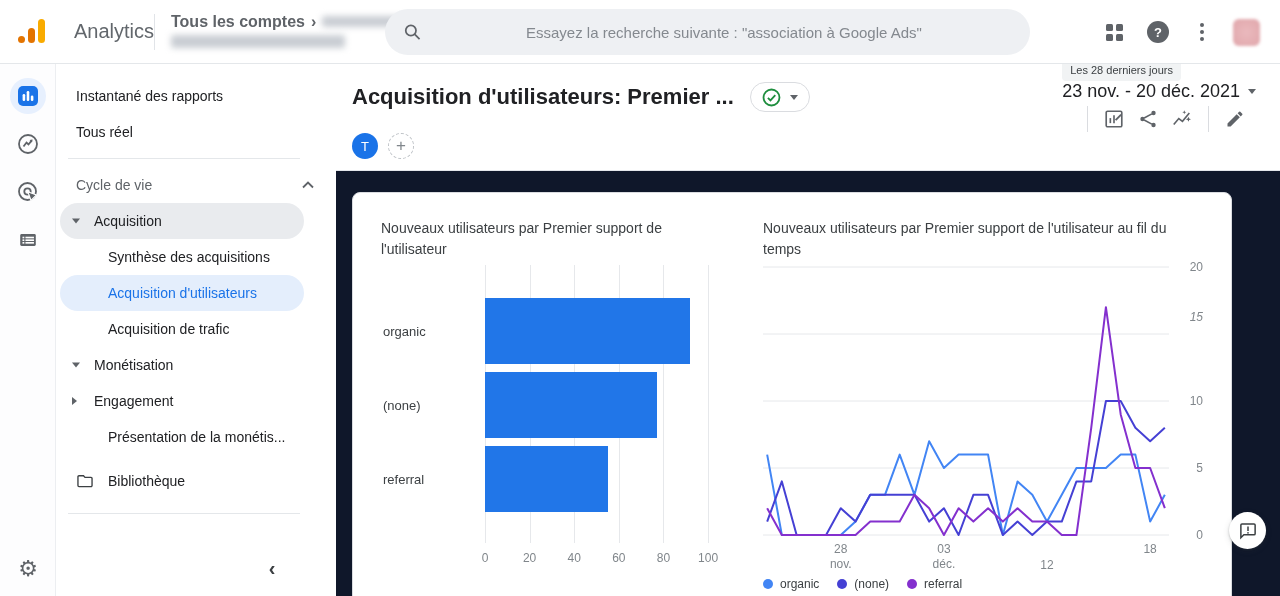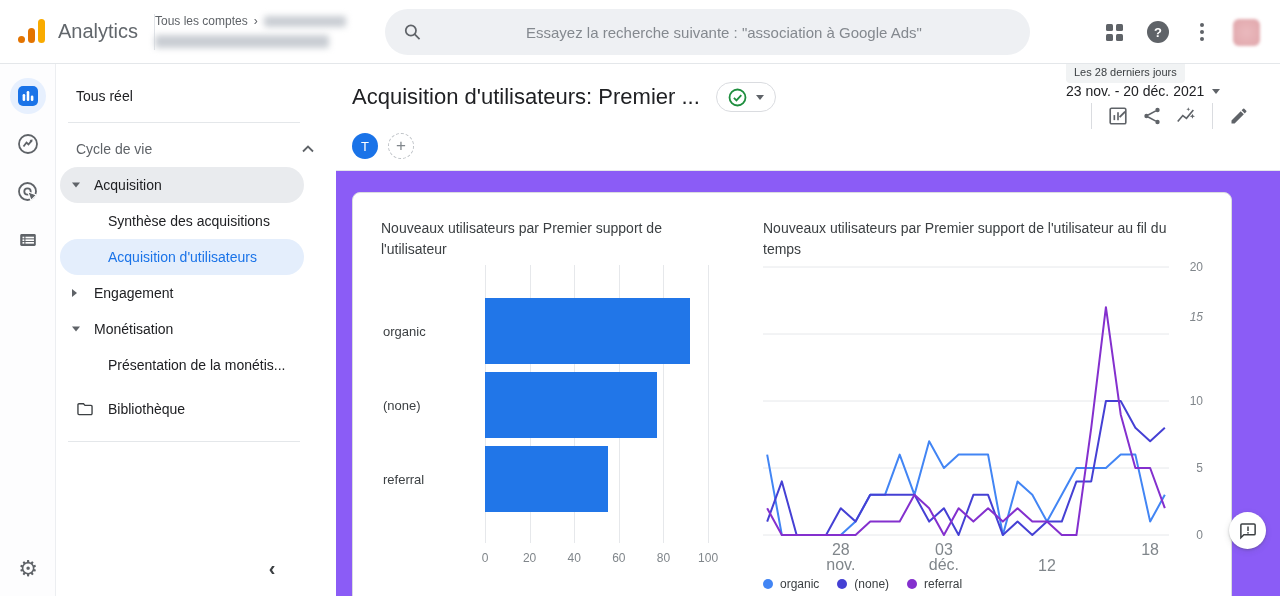--- a/index.html
+++ b/index.html
@@ -2,28 +2,28 @@
 <html><head>
 <meta charset="utf-8">
 <style>
   html,body{margin:0;padding:0;overflow:hidden;}
   body{width:1280px;height:596px;position:relative;background:#fff;
        font-family:"Liberation Sans",sans-serif;color:#202124;}
   *{box-sizing:border-box;}
 
   
   .topbar{height:64px;display:flex;align-items:center;border-bottom:1px solid #e4e7ea;position:relative;background:#fff;}
-  .logo-wrap{display:flex;align-items:center;padding-left:18px;width:150px;flex:none;}
+  .logo-wrap{display:flex;align-items:center;padding-left:18px;width:150px;flex:none;gap:16px;}
   .ga-logo{position:relative;width:27px;height:25px;flex:none;}
   .ga-dot{position:absolute;left:0;bottom:1px;width:7px;height:7px;border-radius:50%;background:#e37400;}
   .ga-bar-mid{position:absolute;left:10px;bottom:1px;width:7px;height:15px;border-radius:3.5px;background:#e37400;}
   .ga-bar-tall{position:absolute;right:0;bottom:1px;width:7px;height:24px;border-radius:3.5px;background:#f9ab00;}
   .brand{font-size:20px;color:#62676c;margin-left:13px;}
   .hdr-divider{width:1px;height:36px;background:#e1e4e8;margin-left:4px;}
-  .breadcrumb{font-size:12px;color:#5f6368;line-height:13px;}
+  .breadcrumb{margin-left:16px;font-size:16px;color:#5f6368;line-height:13px;font-weight:bold;}
   .bc-row{display:flex;align-items:center;gap:6px;}
   .redact{background:#c9cdd3;border-radius:2px;filter:blur(3px);}
   .redact-1{width:82px;height:11px;}
   .redact-2{width:174px;height:13px;margin-top:7px;}
 
   .searchbar{position:absolute;left:385px;top:9px;width:645px;height:46px;border-radius:23px;
              background:#eef0f3;display:flex;align-items:center;padding:0 18px;}
   .searchbar input{border:none;background:transparent;outline:none;width:100%;font-size:15px;
                    font-family:"Liberation Sans",sans-serif;color:#202124;margin-left:14px;text-align:center;}
   .searchbar input::placeholder{color:#84898f;}
@@ -61,37 +61,37 @@
   .side-divider{height:1px;background:#e4e7ea;margin:4px 36px 4px 12px;}
   .nav-gap{height:8px;}
   .folder-ic{margin-right:14px;display:flex;}
   .collapse-btn{position:absolute;right:50px;bottom:14px;width:28px;height:28px;display:flex;
                 align-items:center;justify-content:center;cursor:pointer;color:#3c4043;font-size:20px;font-weight:bold;}
 
   
   .main{flex:1;min-width:0;display:flex;flex-direction:column;background:#fff;}
   .report-head{border-bottom:1px solid #e3e6ea;padding-left:16px;}
   .title-row{display:flex;align-items:center;height:58px;padding-top:8px;padding-right:24px;}
-  .report-title{font-size:22px;font-weight:400;color:#202124;margin:0;white-space:nowrap;}
+  .report-title{font-size:22px;font-weight:700;color:#202124;margin:0;white-space:nowrap;}
   .check-pill{display:flex;align-items:center;gap:9px;height:30px;padding:0 11px;border:1px solid #dadce0;
               border-radius:16px;margin-left:16px;cursor:pointer;}
   .caret{width:0;height:0;border-left:4.5px solid transparent;border-right:4.5px solid transparent;border-top:5px solid #5f6368;}
   .date-area{margin-left:auto;display:flex;align-items:flex-start;flex-direction:column;}
   .date-badge{font-size:11px;color:#3c4043;background:#f1f3f4;padding:5px 8px;border-radius:4px;margin-right:11px;white-space:nowrap;}
-  .date-range{display:flex;align-items:center;gap:8px;font-size:14px;color:#202124;cursor:pointer;white-space:nowrap;}
+  .date-range{display:flex;align-items:center;gap:8px;font-size:18px;color:#202124;cursor:pointer;white-space:nowrap;}
   .toolbar{display:flex;align-items:center;margin-left:16px;}
   .tb-divider{width:1px;height:26px;background:#dadce0;margin:0 9px;}
   .tb-btn{width:34px;height:34px;display:flex;align-items:center;justify-content:center;border-radius:50%;cursor:pointer;}
   .chips-row{height:48px;display:flex;align-items:center;gap:10px;}
   .chip-t{width:26px;height:26px;border-radius:50%;background:#1a73e8;color:#fff;font-size:13px;
           display:flex;align-items:center;justify-content:center;cursor:pointer;}
   .chip-add{width:26px;height:26px;border-radius:50%;border:1.5px dashed #bcc0c5;color:#80868b;font-size:17px;
             display:flex;align-items:center;justify-content:center;cursor:pointer;}
 
-  .content{flex:1;background:#8b5cf6;padding:21px 0 0 16px;overflow:hidden;}
+  .content{flex:1;background:#0f172a;padding:21px 0 0 16px;overflow:hidden;}
   .card{width:880px;height:560px;background:#fff;border:1px solid #dadce0;border-radius:8px;
         padding:25px 28px;display:flex;gap:46px;}
 
   .chart-title{font-size:14px;color:#3c4043;line-height:21px;margin:0 0 5px 0;height:42px;font-weight:400;}
 
   
   .chart-bar{width:336px;flex:none;}
   .bar-body{display:flex;height:310px;}
   .bar-cats{width:104px;position:relative;flex:none;}
   .bar-cat{position:absolute;left:2px;height:66px;display:flex;align-items:center;font-size:13px;color:#3c4043;}
@@ -99,21 +99,21 @@
   .vgrid{position:absolute;top:0;height:278px;width:1px;background:#e6e8eb;}
   .hbar{position:absolute;left:0;height:66px;}
   .xtick{position:absolute;top:286px;transform:translateX(-50%);font-size:12px;color:#80868b;}
 
   
   .chart-line{flex:1;min-width:0;}
   .line-body{position:relative;height:272px;}
   .line-svg{position:absolute;left:0;top:0;width:calc(100% - 34px);height:272px;}
   .ylabel{position:absolute;right:0;transform:translateY(-50%);font-size:12px;color:#80868b;}
   .line-x{position:relative;height:36px;margin-right:34px;}
-  .line-xtick{position:absolute;top:5px;transform:translateX(-50%);text-align:center;font-size:16px;
+  .line-xtick{position:absolute;top:5px;transform:translateX(-50%);text-align:center;font-size:12px;
               color:#80868b;line-height:15px;white-space:nowrap;}
   .legend{display:flex;align-items:center;gap:18px;margin-top:4px;}
   .legend-item{display:flex;align-items:center;gap:7px;font-size:12px;color:#3c4043;}
   .legend-dot{width:10px;height:10px;border-radius:50%;}
 
   .feedback-fab{position:absolute;right:14px;top:512px;width:37px;height:37px;border-radius:50%;background:#fff;
                 box-shadow:0 1px 2px rgba(60,64,67,.3),0 2px 6px rgba(60,64,67,.15);
                 display:flex;align-items:center;justify-content:center;cursor:pointer;}
 </style>
 </head>
@@ -203,46 +203,52 @@
           <rect x="9.2" y="11.3" width="9.3" height="1.8" fill="#fff"></rect>
         <rect x="6" y="14.2" width="2" height="1.8" fill="#fff"></rect>
           <rect x="9.2" y="14.2" width="9.3" height="1.8" fill="#fff"></rect>
       </svg>
     </div>
     <div class="rail-gear">⚙</div>
   </nav>
 
   <aside class="sidebar">
     <div class="nav-item">
+      <span>Instantané des rapports</span>
+    </div>
+    <div class="nav-item">
       <span>Tous réel</span>
     </div>
     <div class="side-divider" style="margin-top:8px;margin-bottom:8px;"></div>
     <div class="nav-item nav-head">
       <span>Cycle de vie</span>
       <svg width="12" height="8" viewBox="0 0 12 8" fill="none" stroke="#5f6368" stroke-width="1.8">
         <polyline points="1,6.5 6,1.5 11,6.5"></polyline>
       </svg>
     </div>
     <div class="nav-item nav-parent pill-grey">
       <span class="tri tri-down" style="left:12px;"></span>
       <span>Acquisition</span>
     </div>
     <div class="nav-item nav-sub">
       <span>Synthèse des acquisitions</span>
     </div>
     <div class="nav-item pill-blue">
       <span>Acquisition d'utilisateurs</span>
     </div>
+    <div class="nav-item nav-sub">
+      <span>Acquisition de trafic</span>
+    </div>
+    <div class="nav-item nav-parent">
+      <span class="tri tri-down"></span>
+      <span>Monétisation</span>
+    </div>
     <div class="nav-item nav-parent">
       <span class="tri tri-right"></span>
       <span>Engagement</span>
-    </div>
-    <div class="nav-item nav-parent">
-      <span class="tri tri-down"></span>
-      <span>Monétisation</span>
     </div>
     <div class="nav-item nav-sub">
       <span>Présentation de la monétis...</span>
     </div>
     <div class="nav-gap"></div>
     <div class="nav-item">
       <span class="folder-ic">
         <svg width="18" height="18" viewBox="0 0 24 24" fill="none" stroke="#3c4043" stroke-width="1.8">
           <path d="M4 5h6l2 2.2h8a1.4 1.4 0 0 1 1.4 1.4V18a1.4 1.4 0 0 1-1.4 1.4H4A1.4 1.4 0 0 1 2.6 18V6.4A1.4 1.4 0 0 1 4 5z"></path>
         </svg>

